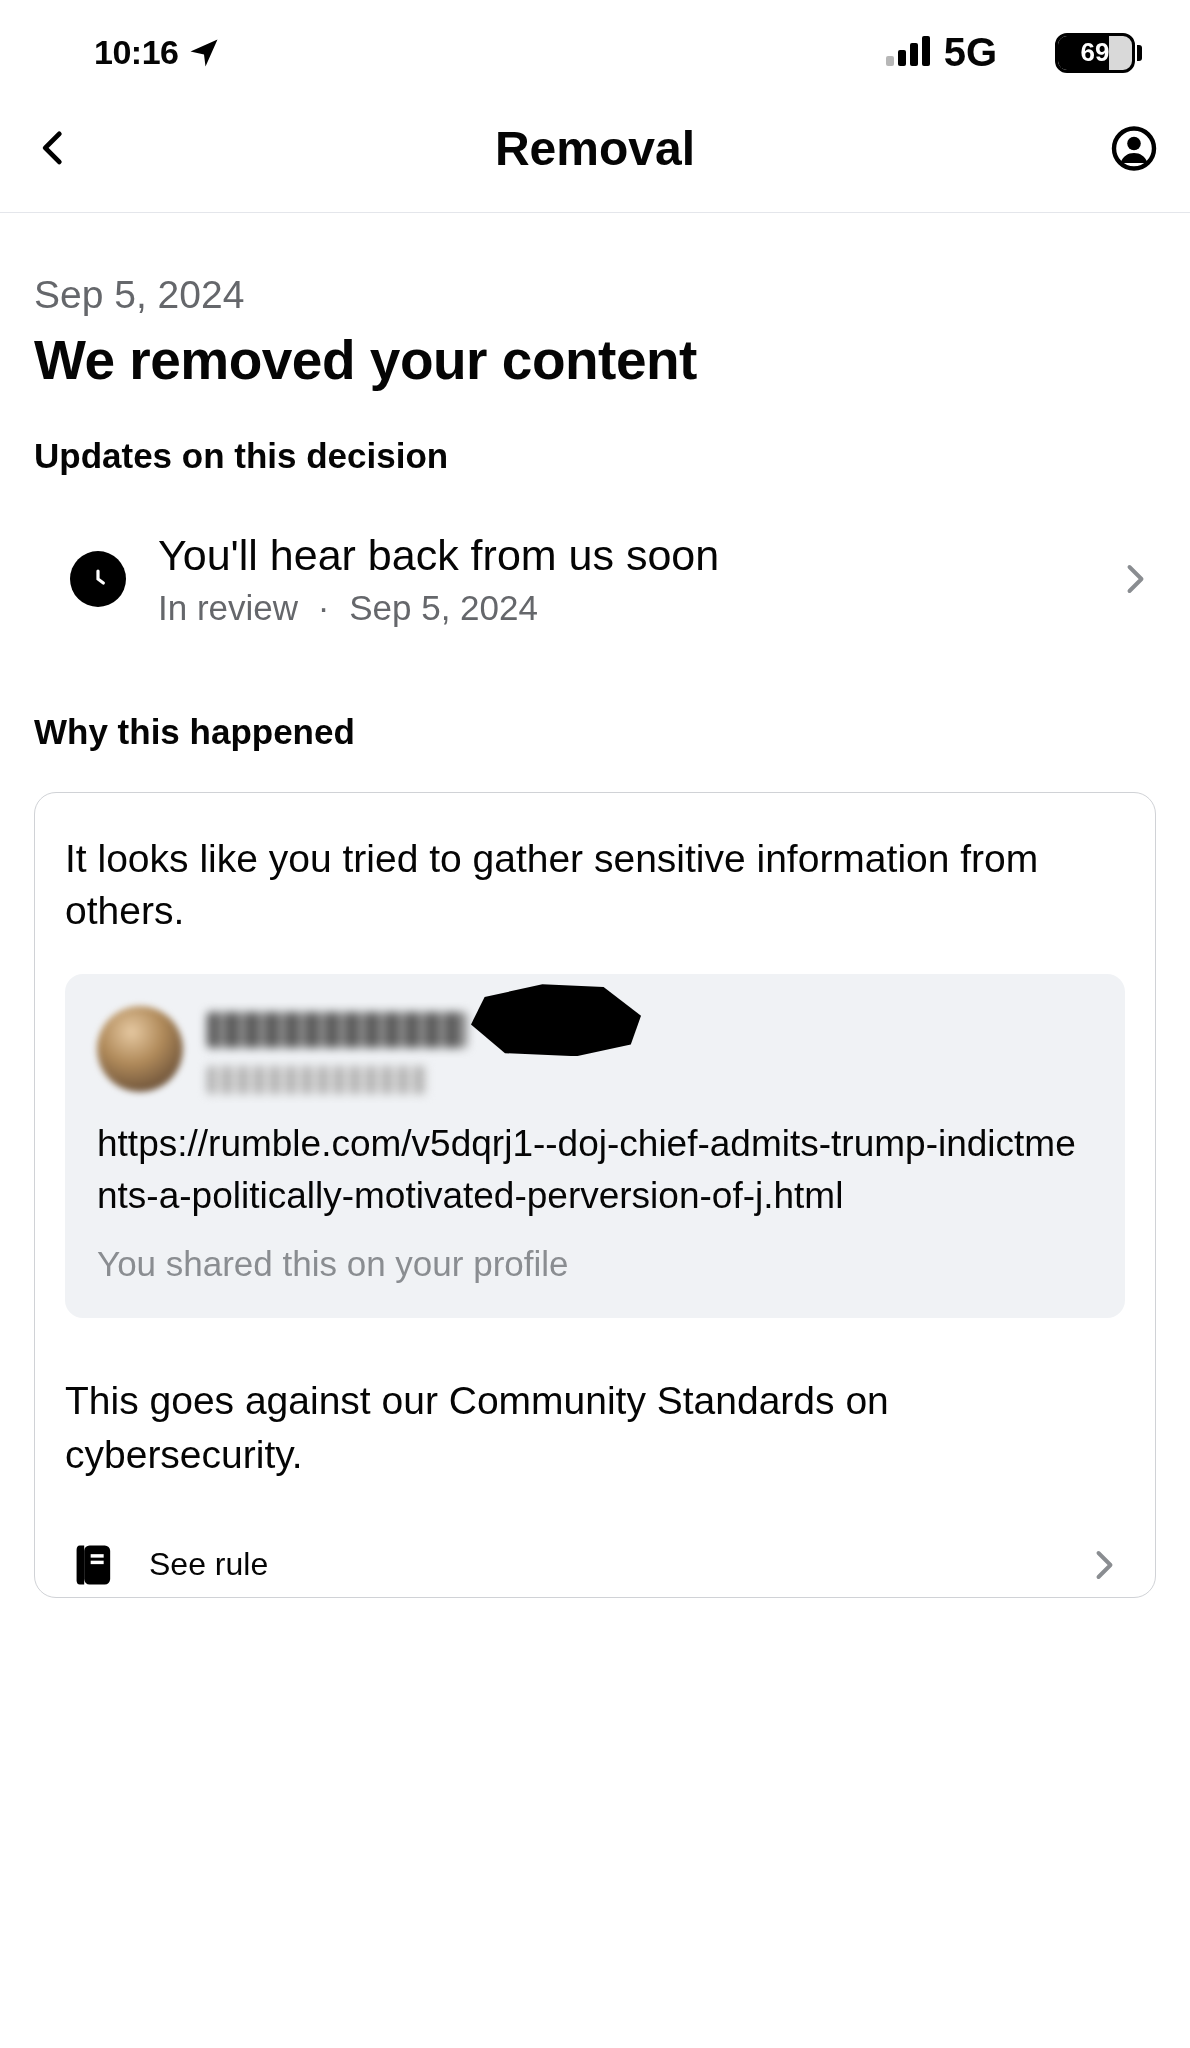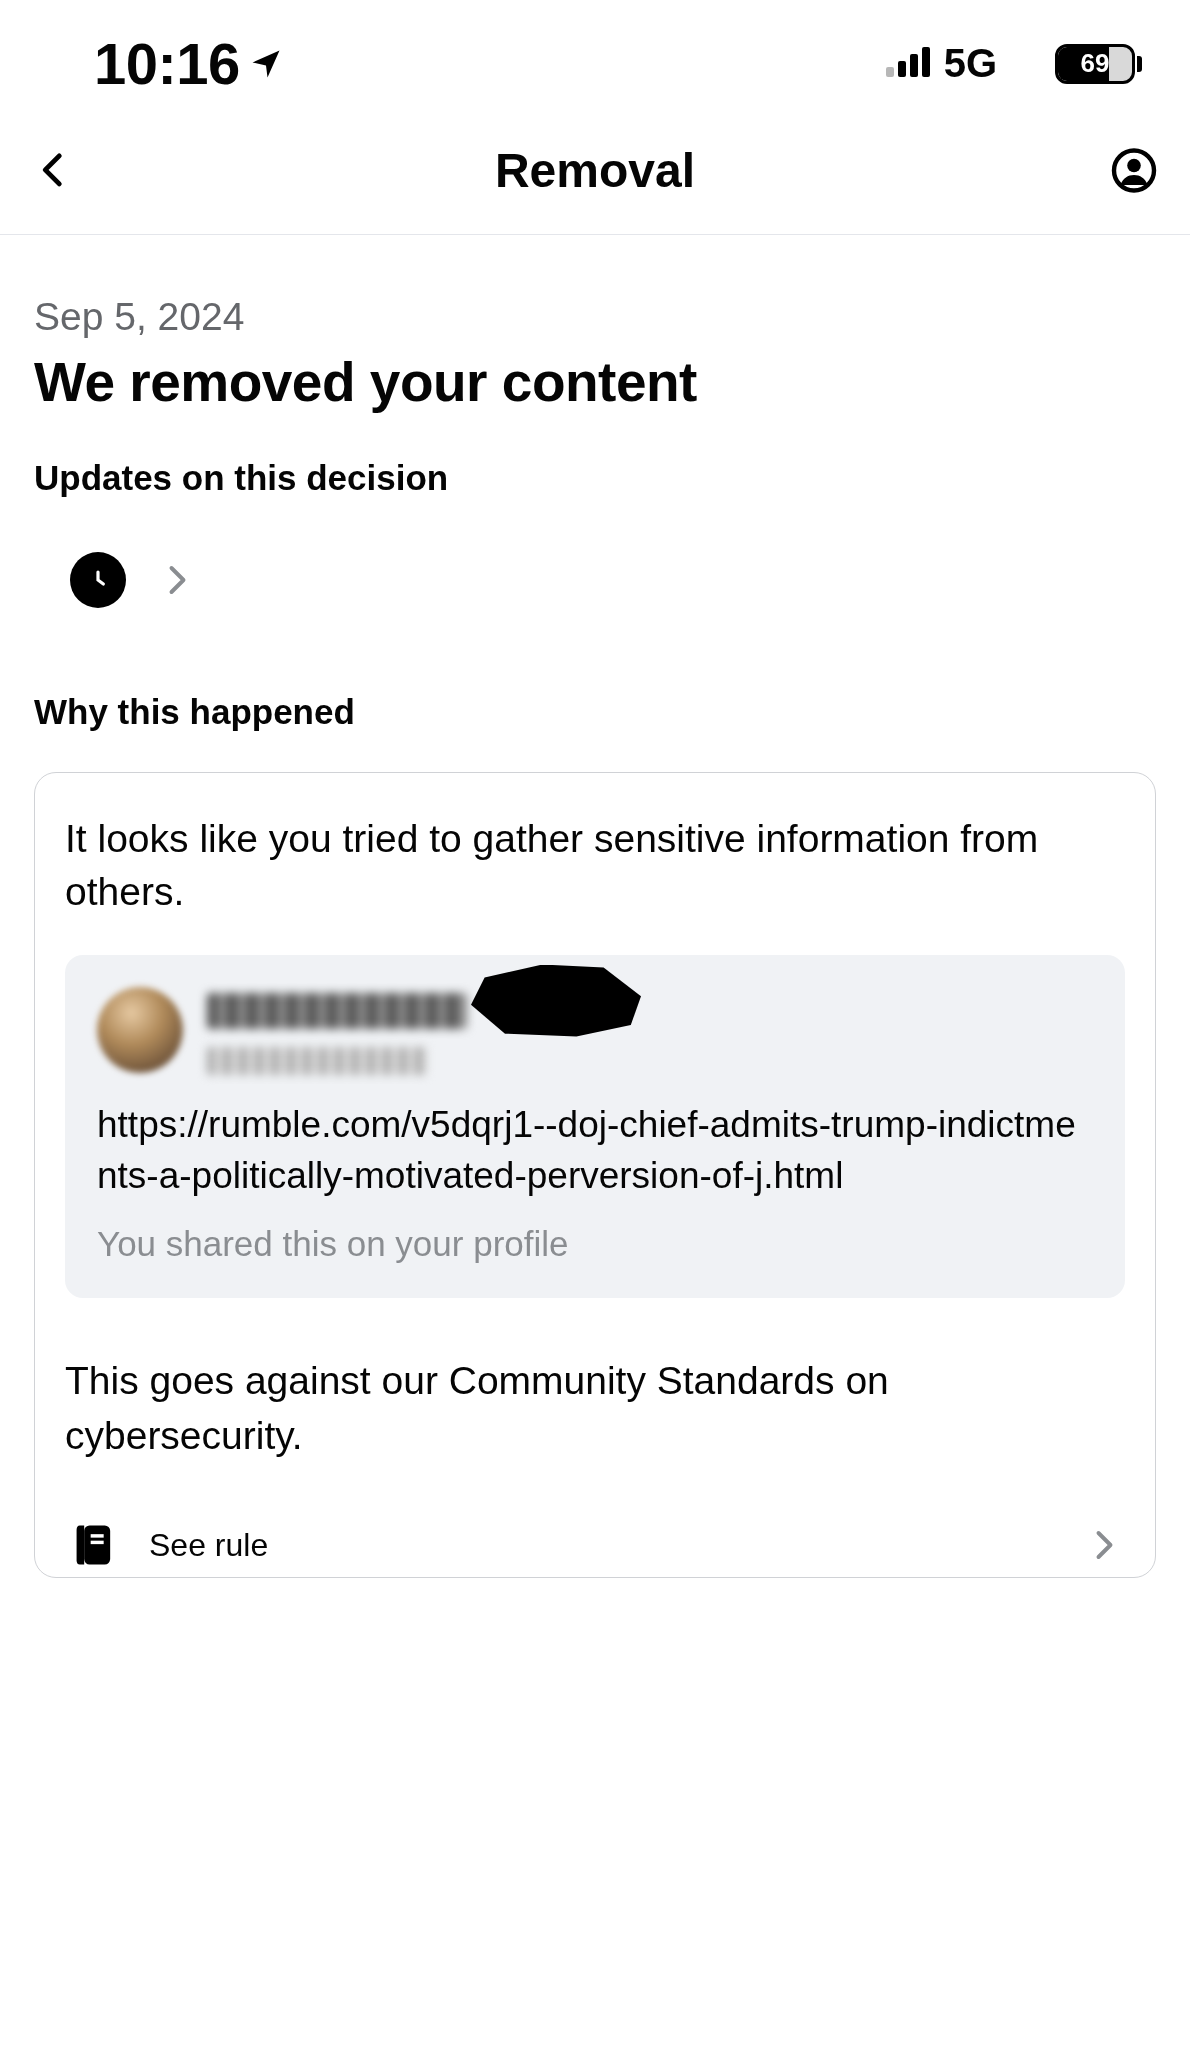--- a/index.html
+++ b/index.html
@@ -13,21 +13,21 @@
     }
 
     
     .status-bar {
       display: flex;
       align-items: center;
       justify-content: space-between;
       padding: 30px 48px 18px 94px;
     }
     .status-left { display: flex; align-items: center; gap: 8px; }
-    .status-time { font-size: 58px; font-weight: 700; letter-spacing: -0.5px; }
+    .status-time { font-size: 34px; font-weight: 700; letter-spacing: -0.5px; }
     .status-loc-icon { display: inline-flex; }
     .status-right { display: flex; align-items: center; gap: 12px; }
     .status-5g { font-size: 40px; font-weight: 600; }
     .status-batt {
       display: inline-flex;
       align-items: center;
       position: relative;
       padding-left: 46px;
     }
     .batt-body {
@@ -218,20 +218,28 @@
 
   <div class="section-h">Updates on this decision</div>
 
   <div class="update-row">
     <span class="clock-badge">
       <svg width="32" height="32" viewBox="0 0 24 24">
         <circle cx="12" cy="12" r="10" fill="#000"></circle>
         <path d="M12 6 L12 12 L16 15" stroke="#fff" stroke-width="2.4" fill="none" stroke-linecap="round"></path>
       </svg>
     </span>
+    <div class="update-text">
+      <div class="update-title">You'll hear back from us soon</div>
+      <div class="update-sub">
+        <span>In review</span>
+        <span class="sep">·</span>
+        <span>Sep 5, 2024</span>
+      </div>
+    </div>
     <span class="chev-right">
       <svg width="36" height="36" viewBox="0 0 24 24">
         <path d="M9 4 L17 12 L9 20" stroke="#8a8d91" stroke-width="2.6" fill="none" stroke-linecap="round" stroke-linejoin="round"></path>
       </svg>
     </span>
   </div>
 
   <div class="section-why">
     <div class="section-h">Why this happened</div>
 

